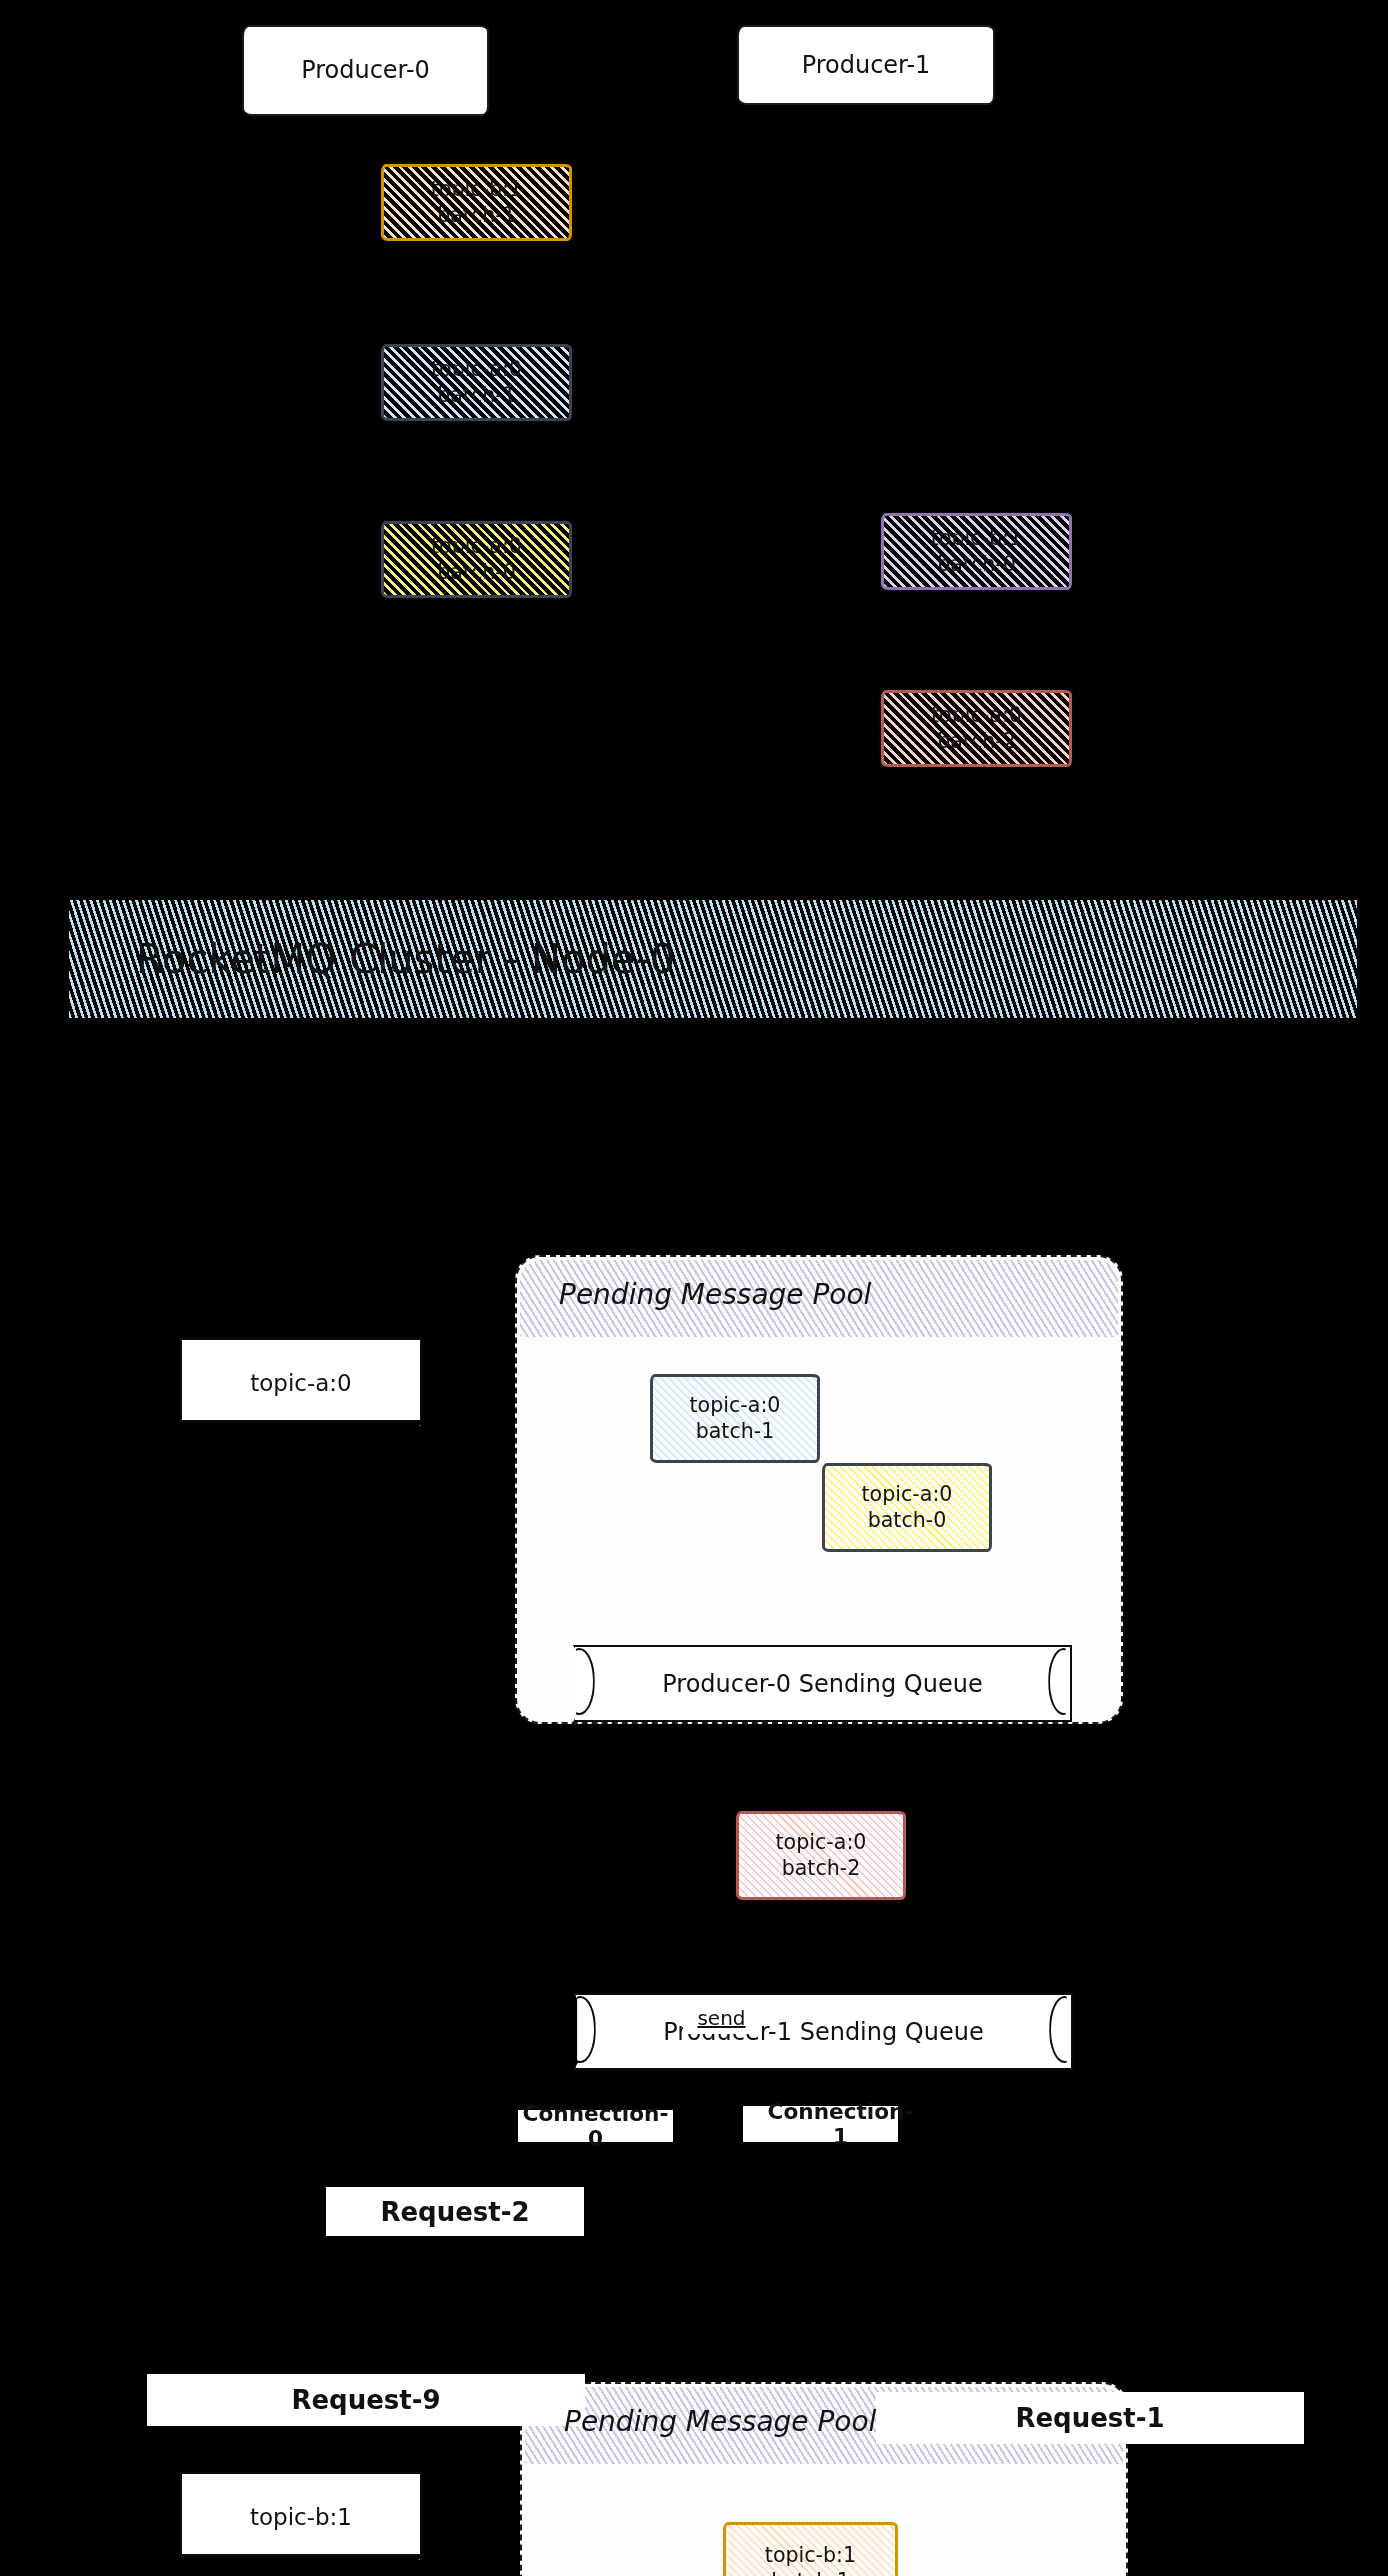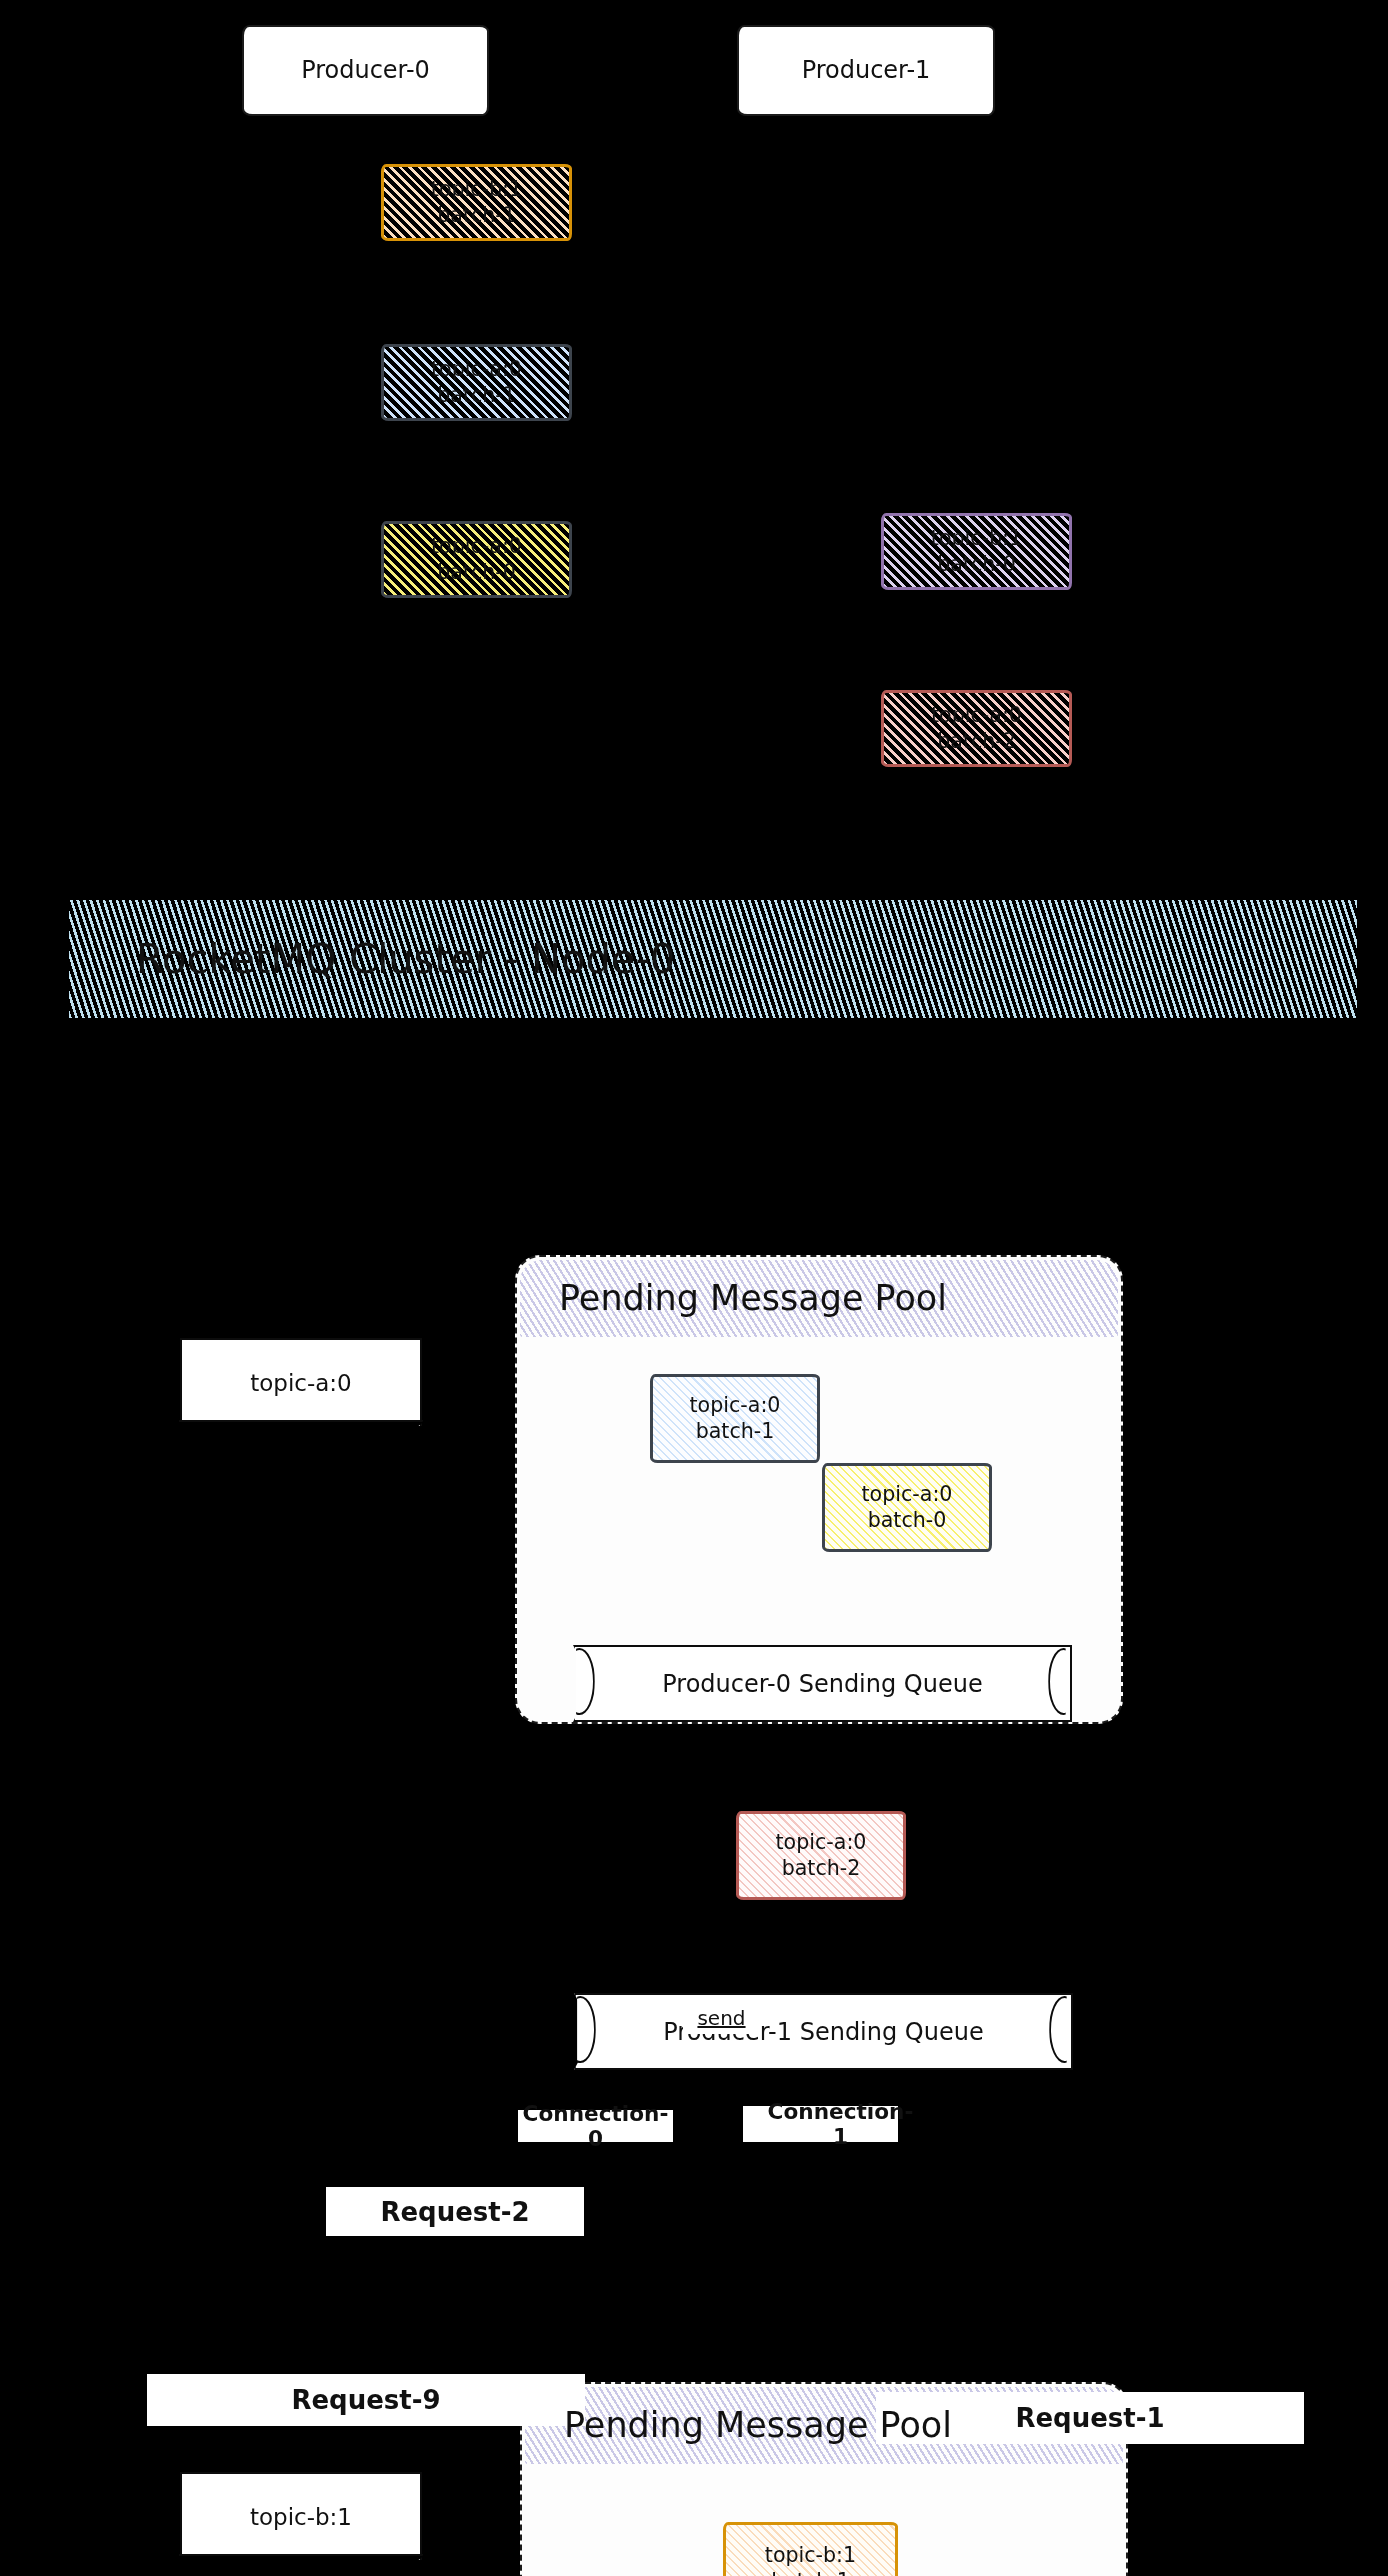--- a/index.html
+++ b/index.html
@@ -84,35 +84,35 @@
     border-radius:0 0 62% 10%/0 0 100% 32%;
   }
 
   
   .chip{background:#fff;display:flex;align-items:center;justify-content:center;
         text-align:center;border:1px solid #fff;}
 
   
   .t-prod{font-size:24px;}
   .t-box {font-size:20.6px;}
-  .t-pool{font-size:35px;}
+  .t-pool{font-size:28px;font-style:italic;}
   .t-queue{font-size:24px;}
   .t-topic{font-size:23px;}
   .t-banner{font-size:40px;}
   .t-req{font-size:26px;font-weight:700;}
   .t-conn{font-size:21.6px;font-weight:bold;}
   .t-send{font-size:20px;text-decoration:underline;}
 </style>
 </head>
 <body>
 
 <div class="abs node wobble t-prod" style="left:242px;top:25px;width:247px;height:91px;">
   <span>Producer-0</span>
 </div>
-<div class="abs node wobble t-prod" style="left:737px;top:25px;width:258px;height:91px;">
+<div class="abs node wobble t-prod" style="left:737px;top:25px;width:258px;height:80px;">
   <span>Producer-1</span>
 </div>
 
 <div class="abs hatch c-orange t-box" style="left:381px;top:164px;width:191px;height:77px;">
   <span class="lbl">topic-b:1</span>
   <span class="lbl">batch-1</span>
 </div>
 <div class="abs hatch c-blue t-box" style="left:381px;top:267px;width:191px;height:77px;">
   <span class="lbl">topic-a:0</span>
   <span class="lbl">batch-1</span>

